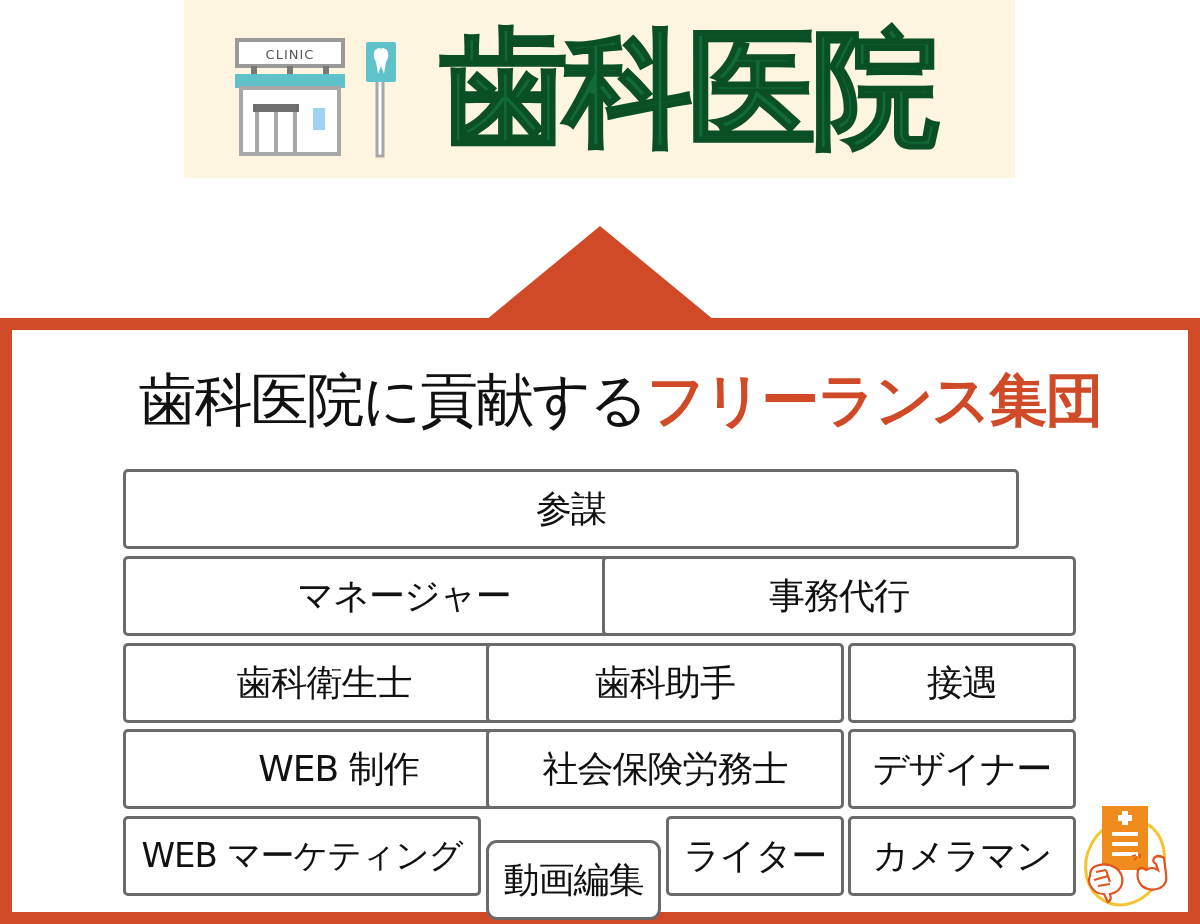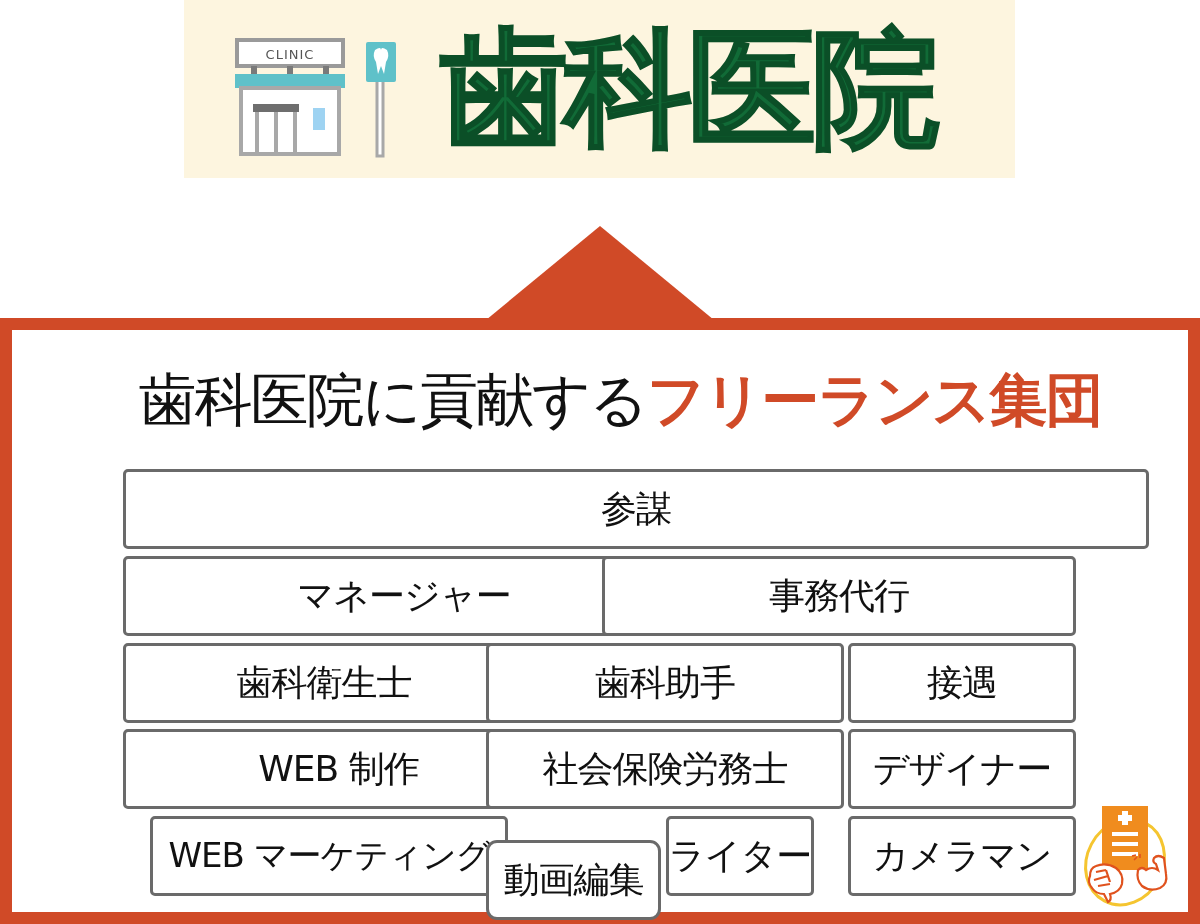--- a/index.html
+++ b/index.html
@@ -76,21 +76,21 @@
 <div class="banner-title">
   <span>歯科医院</span>
 </div>
 
 <div class="arrow"></div>
 
 <div class="frame"></div>
 
 <div class="heading"><span>歯科医院に貢献する</span><span class="accent">フリーランス集団</span></div>
 
-<div class="cell" style="left:123px; top:469px; width:1026px;">
+<div class="cell" style="left:123px; top:469px; width:896px;">
   <span>参謀</span>
 </div>
 
 <div class="cell" style="left:123px; top:556px; width:562px;">
   <span>マネージャー</span>
 </div>
 <div class="cell" style="left:602px; top:556px; width:474px;">
   <span>事務代行</span>
 </div>
 
@@ -107,27 +107,27 @@
 <div class="cell" style="left:123px; top:729px; width:431px;text-align:right;">
   <span>WEB 制作</span>
 </div>
 <div class="cell" style="left:486px; top:729px; width:358px;">
   <span>社会保険労務士</span>
 </div>
 <div class="cell" style="left:848px; top:729px; width:228px;">
   <span>デザイナー</span>
 </div>
 
-<div class="cell" style="left:123px; top:816px; width:358px; font-size:34px;margin-left:27px;">
+<div class="cell" style="left:123px; top:816px; width:358px; font-size:34px;">
   <span>WEB マーケティング</span>
 </div>
 <div class="cell" style="left:486px; top:840px; width:175px;border-radius:11px;">
   <span>動画編集</span>
 </div>
-<div class="cell" style="left:666px; top:816px; width:148px;">
+<div class="cell" style="left:666px; top:816px; width:178px;">
   <span>ライター</span>
 </div>
 <div class="cell" style="left:848px; top:816px; width:228px;">
   <span>カメラマン</span>
 </div>
 
 <svg class="logo" viewBox="0 0 100 110" xmlns="http://www.w3.org/2000/svg">
   <ellipse cx="45" cy="62" rx="38" ry="44" transform="rotate(28 45 62)" fill="none" stroke="#F5C530" stroke-width="3"></ellipse>
   <rect x="22" y="6" width="46" height="64" fill="#F08C1E"></rect>
   <rect x="42" y="11" width="6" height="14" fill="#ffffff"></rect>

